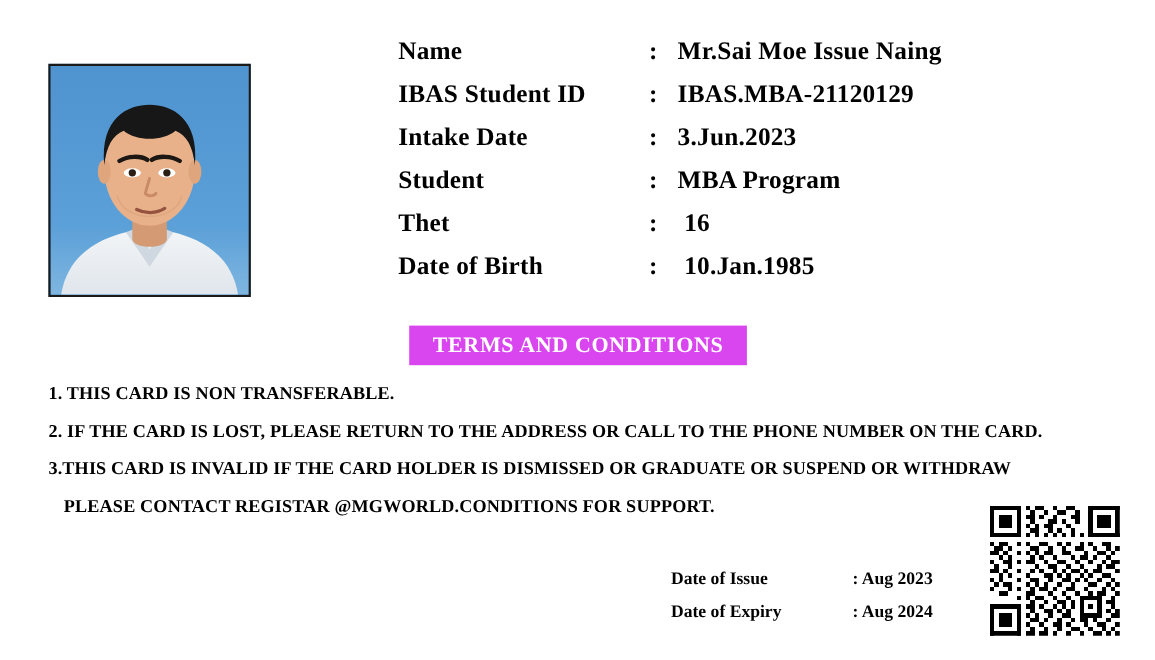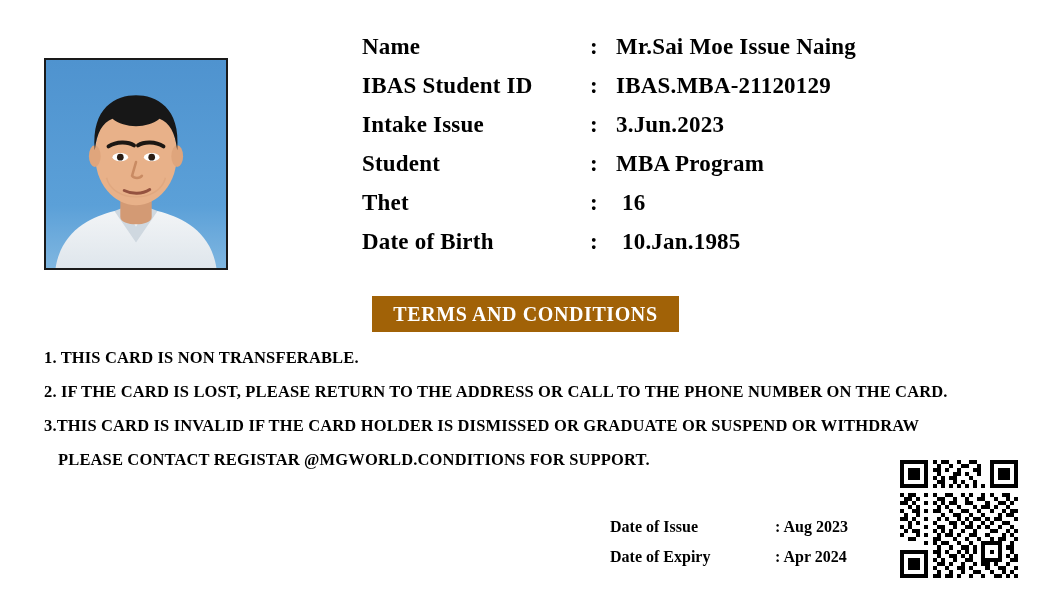--- a/index.html
+++ b/index.html
@@ -60,21 +60,21 @@
   }
   .detail-row.indent .detail-value { padding-left: 6px; }
 
   
   .terms-banner {
     position: absolute;
     left: 372px;
     top: 296px;
     width: 307px;
     height: 36px;
-    background: #a16207;
+    background: #d946ef;
     color: #ffffff;
     display: flex;
     align-items: center;
     justify-content: center;
     font-size: 20px;
     font-weight: bold;
     letter-spacing: 0.6px;
   }
 
   
@@ -176,21 +176,21 @@
     <div class="detail-value">Mr.Sai Moe Issue Naing</div>
   </div>
 
   <div class="detail-row">
     <div class="detail-label">IBAS Student ID</div>
     <div class="detail-colon">:</div>
     <div class="detail-value">IBAS.MBA-21120129</div>
   </div>
 
   <div class="detail-row">
-    <div class="detail-label">Intake Issue</div>
+    <div class="detail-label">Intake Date</div>
     <div class="detail-colon">:</div>
     <div class="detail-value">3.Jun.2023</div>
   </div>
 
   <div class="detail-row">
     <div class="detail-label">Student</div>
     <div class="detail-colon">:</div>
     <div class="detail-value">MBA Program</div>
   </div>
 
@@ -217,21 +217,21 @@
   <div class="term-line sub">PLEASE CONTACT REGISTAR @MGWORLD.CONDITIONS FOR SUPPORT.</div>
 </div>
 
 <div class="issue-block">
   <div class="issue-row">
     <div class="issue-label">Date of Issue</div>
     <div class="issue-value">: Aug 2023</div>
   </div>
   <div class="issue-row">
     <div class="issue-label">Date of Expiry</div>
-    <div class="issue-value">: Apr 2024</div>
+    <div class="issue-value">: Aug 2024</div>
   </div>
 </div>
 
 <div class="qr">
   <svg width="118" height="118" viewBox="0 0 29 29" shape-rendering="crispEdges">
     <rect width="29" height="29" fill="#ffffff"></rect>
     <g fill="#000000">
 
       <rect x="0" y="0" width="7" height="1"></rect>
         <rect x="0" y="6" width="7" height="1"></rect>

